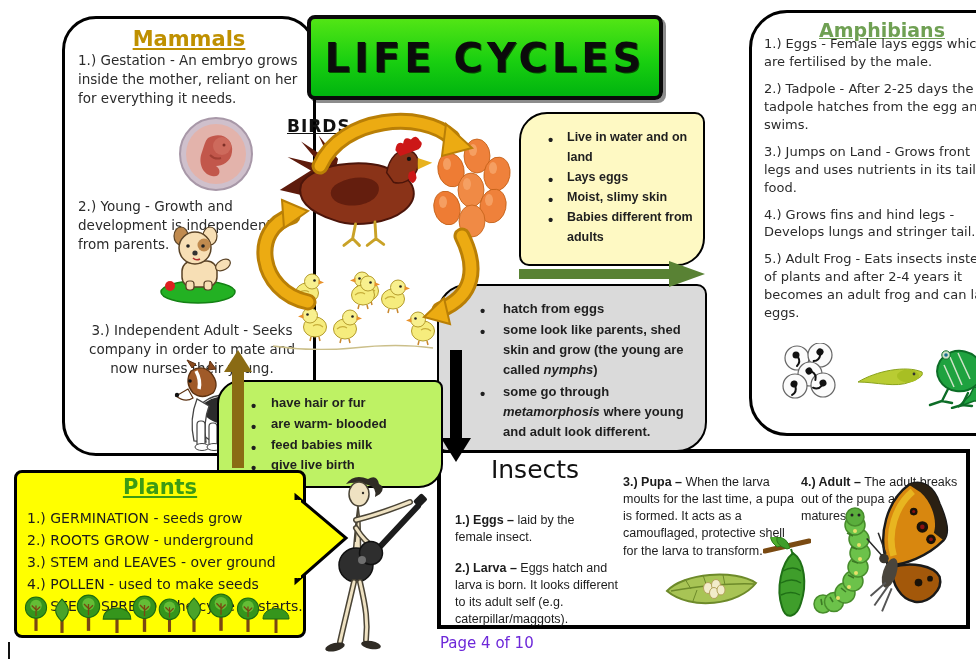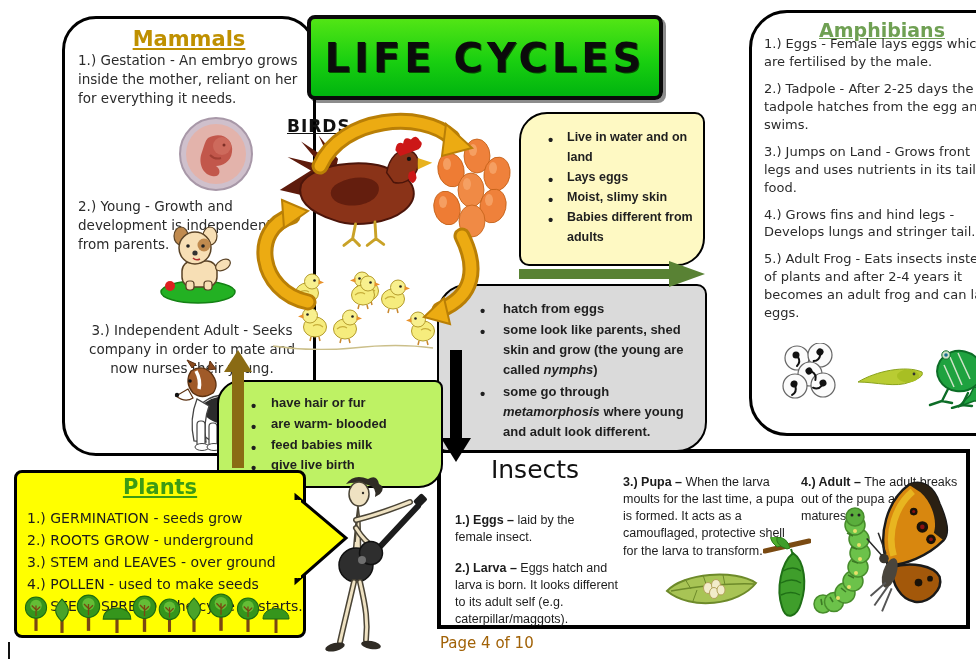--- a/index.html
+++ b/index.html
@@ -70,21 +70,21 @@
   #green-arrow{left:519px;top:260px;z-index:3;}
   #gold-arrow{left:224px;top:350px;z-index:5;}
   #black-arrow{left:441px;top:350px;z-index:5;}
   #cycle-arrows{left:222px;top:96px;z-index:6;pointer-events:none;}
 
   
   #hen{left:272px;top:128px;z-index:4;}
   #eggs{left:425px;top:136px;z-index:4;}
   #chicks{left:268px;top:266px;z-index:4;}
   #guitar-man{left:296px;top:472px;z-index:2;}
-  #footer{left:440px;top:634px;font-size:15px;color:#a16207;}
+  #footer{left:440px;top:634px;font-size:15px;color:#6d28d9;}
   #cursor-mark{left:8px;top:642px;width:2px;height:17px;background:#111;}
 </style>
 </head>
 <body>
 
 <div id="canvas">
 
   <div id="mammals-box" class="abs whitebox">
     <div id="mammals-title" class="abs box-title hand">Mammals</div>
     <div id="m-p0" class="abs mpara hand">1.) Gestation - An embryo grows inside the mother, reliant on her for everything it needs.</div>

